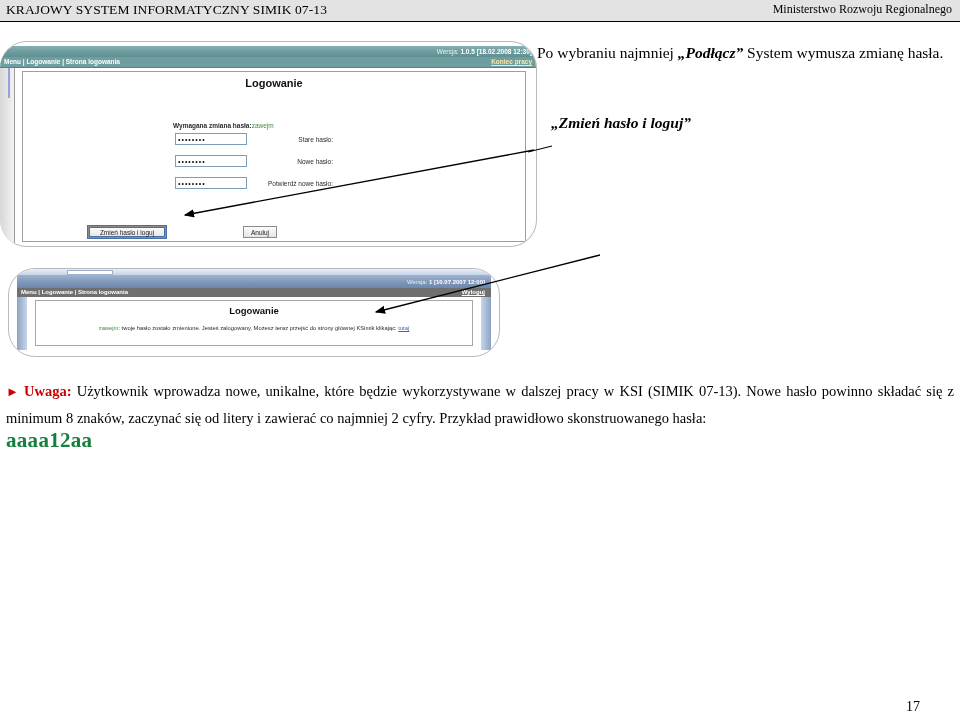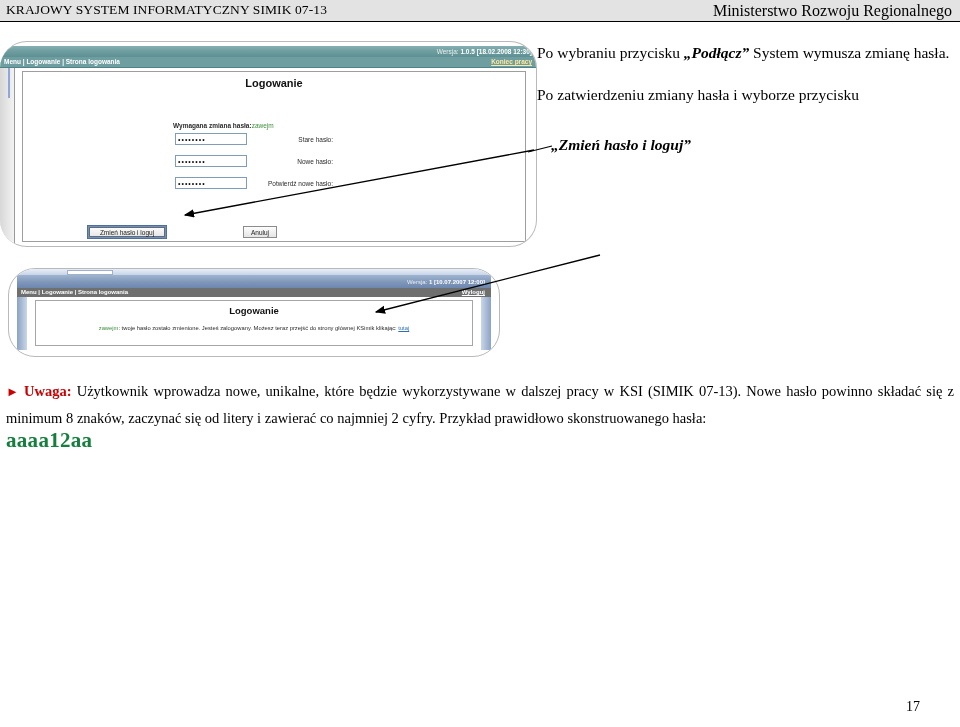--- a/index.html
+++ b/index.html
@@ -29,21 +29,21 @@
   .doc-header-left {
     position: absolute;
     left: 6px; top: 2px;
     font-size: 13.5px;
     letter-spacing: 0.1px;
     white-space: nowrap;
   }
   .doc-header-right {
     position: absolute;
     right: 8px; top: 2px;
-    font-size: 16px;
+    font-size: 12px;
     white-space: nowrap;
     margin-left: 29px;
   }
 
   
   .shot {
     position: absolute;
     background: #ffffff;
     box-sizing: border-box;
     overflow: hidden;
@@ -429,26 +429,25 @@
     <div class="s2-message">
       <span class="green">zawejm</span><span>: twoje hasło zostało zmienione. Jesteś zalogowany. Możesz teraz przejść do strony głównej KSimik klikając:</span>
       <span class="link">tutaj</span>
     </div>
   </div>
 </div>
 
 <div class="body-col">
 
   <div class="para j">
-    <span>Po wybraniu przycisku </span><span class="bi">„Podłącz”</span><span> System    wymusza zmianę hasła.</span>
+    <span>Po wybraniu najmniej </span><span class="bi">„Podłącz”</span><span> System    wymusza zmianę hasła.</span>
   </div>
 
   <div class="spacer-md"></div>
 
-  <div class="para l">Po zatwierdzeniu zmiany hasła i wyborze przycisku</div>
 
   <div class="para l bi" style="margin-left:14px;">„Zmień hasło i loguj”</div>
 
   <div class="spacer-sm"></div>
 
 </div>
 
 <div class="note">
   <span class="tri">►</span>
   <span class="uwaga">Uwaga:</span><span> Użytkownik wprowadza nowe, unikalne, które będzie wykorzystywane w dalszej pracy w KSI (SIMIK 07-13). Nowe hasło powinno składać się z minimum 8 znaków, zaczynać się od litery i zawierać co najmniej 2 cyfry. Przykład prawidłowo skonstruowanego hasła:</span>

